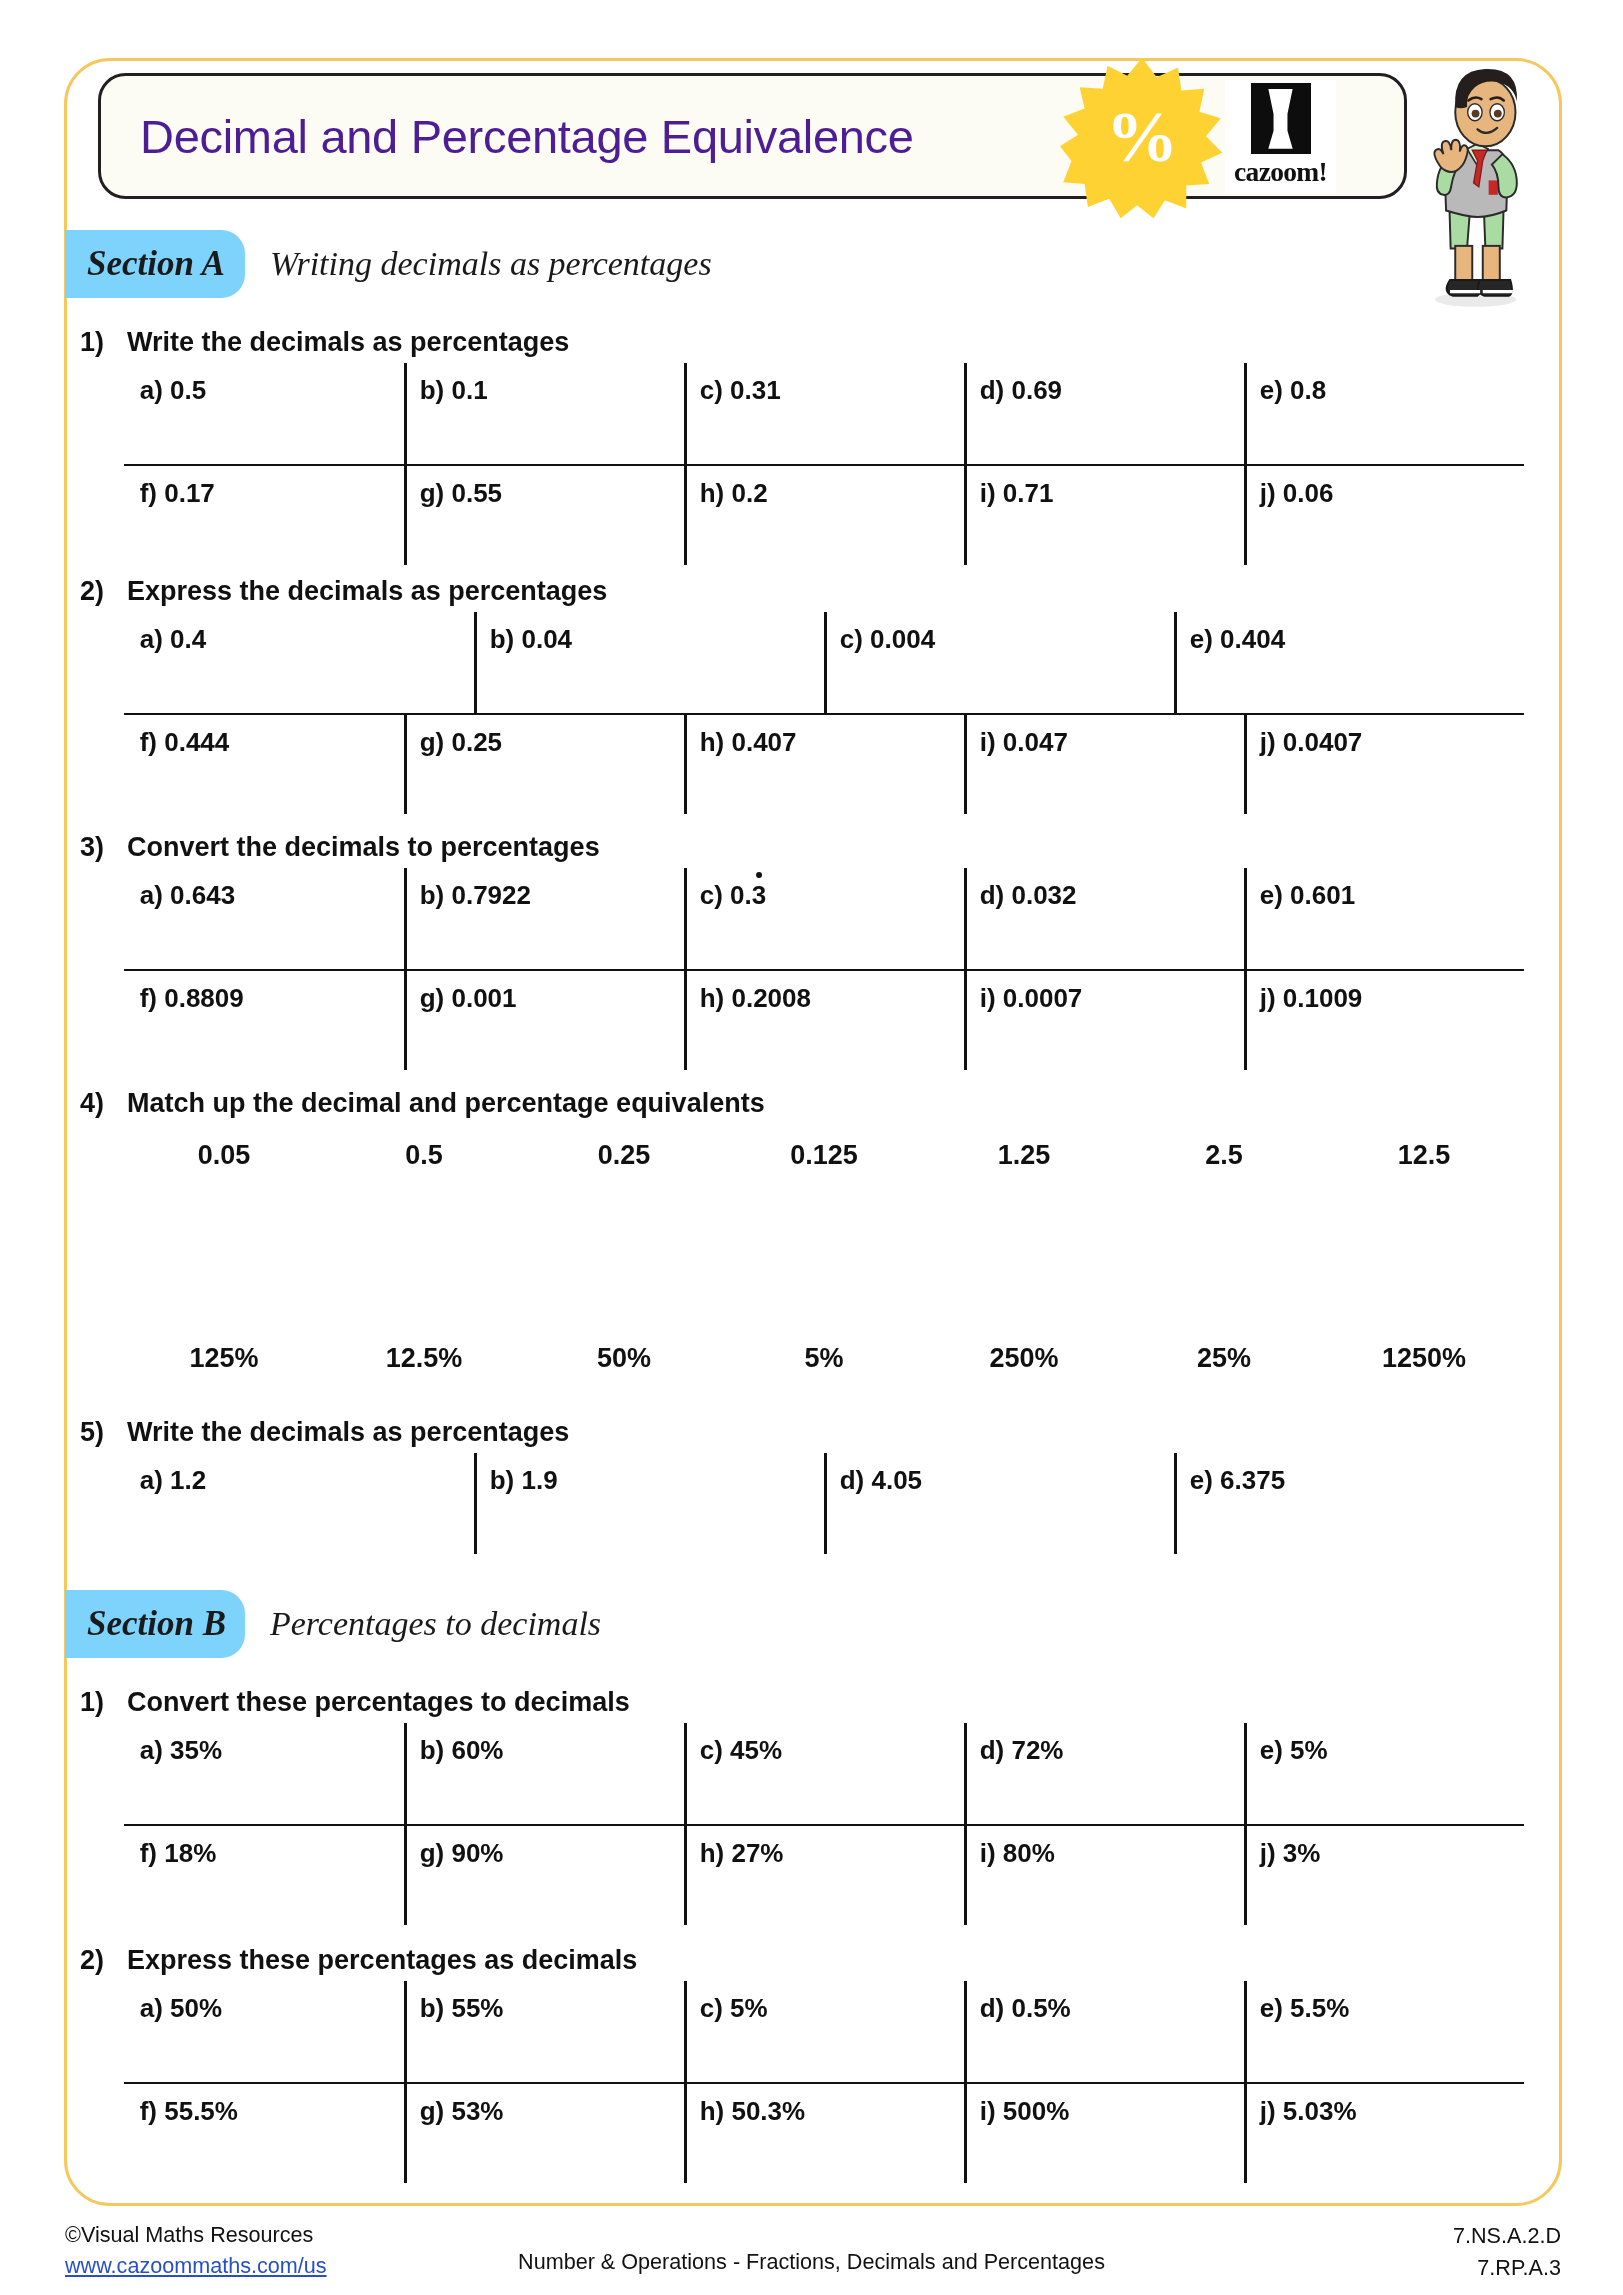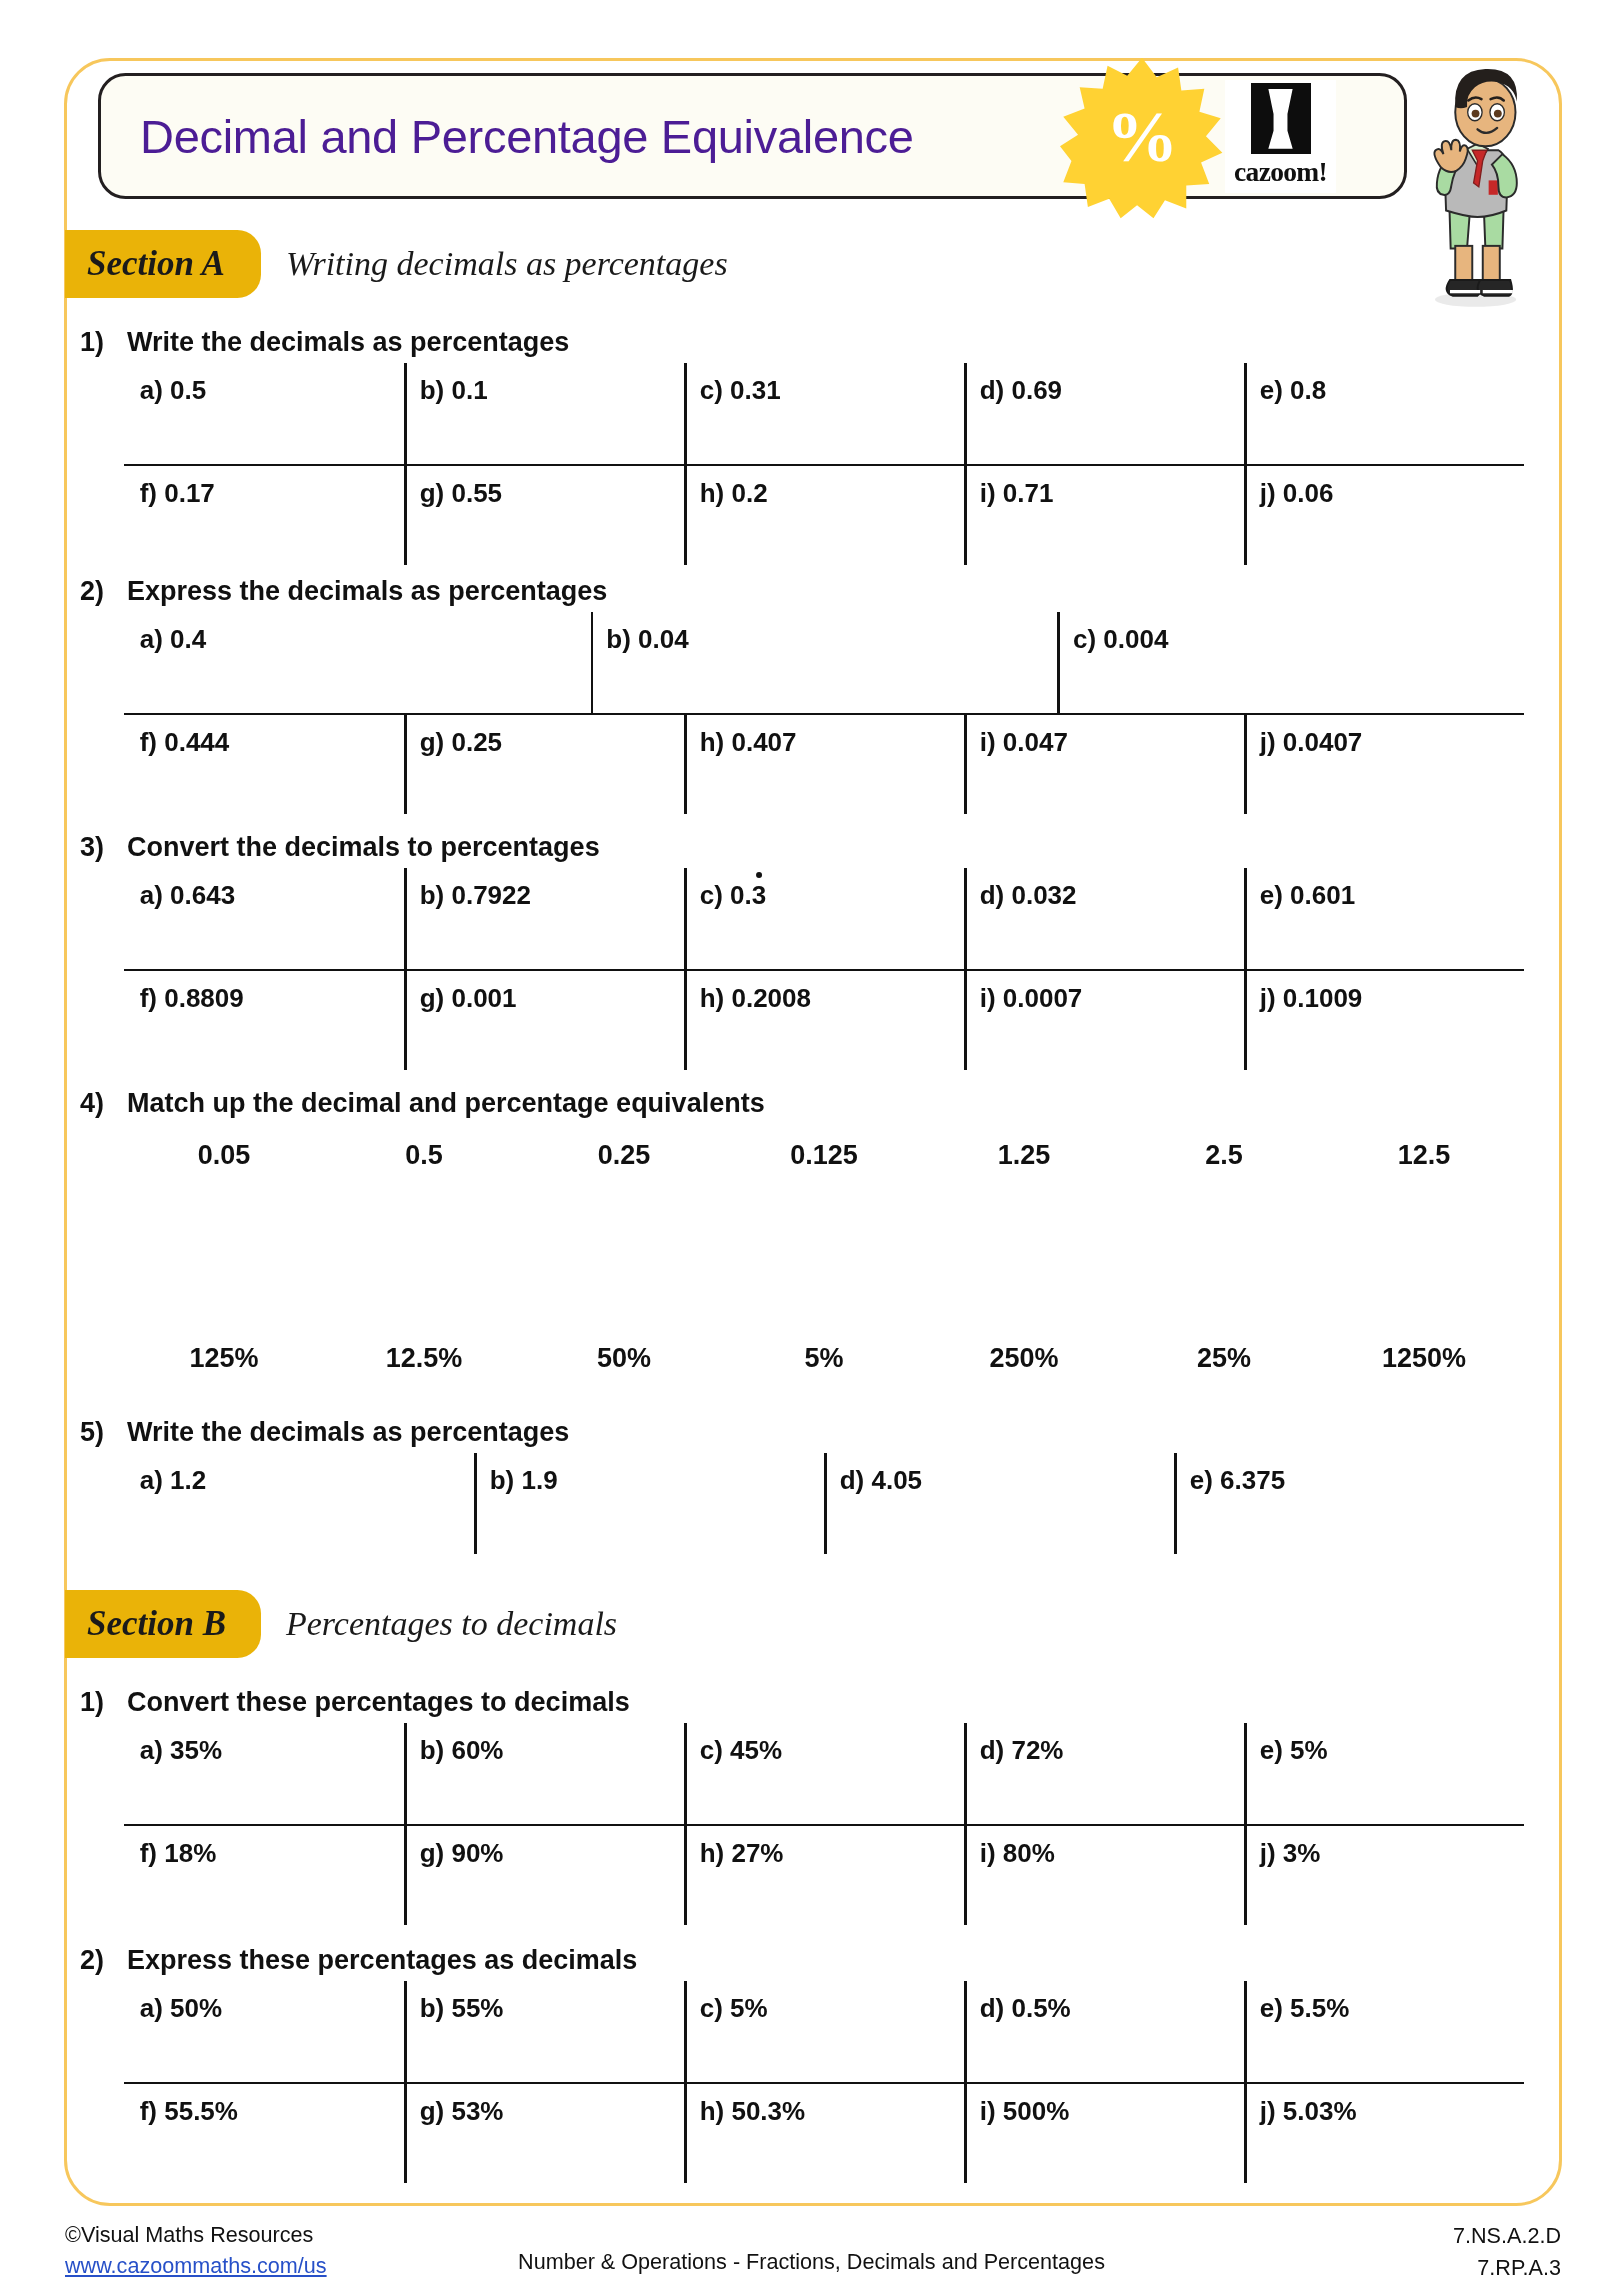--- a/index.html
+++ b/index.html
@@ -110,24 +110,24 @@
 
   
   .section-banner {
     position: absolute;
     display: flex;
     align-items: center;
     height: 68px;
     z-index: 3;
   }
   .section-chip {
-    background: #eab308;
+    background: #7dd3fc;
     border-radius: 0 23.6px 23.6px 0;
     height: 68px;
-    width: 196px;
+    width: 180px;
     display: flex;
     align-items: center;
     padding-left: 22px;
   }
   .section-name {
     font-family: "Liberation Serif", serif;
     font-weight: bold;
     font-style: italic;
     font-size: 35px;
     color: #1a1a1a;
@@ -332,20 +332,21 @@
 
   <div class="q-prompt" style="left:80px; top:576px;">
     <span class="q-num">2)</span>
     <span class="q-text">Express the decimals as percentages</span>
   </div>
   <div class="grid" style="top:612px;">
     <div class="grid-row">
       <div class="cell"><span class="cell-text">a) 0.4</span></div>
       <div class="cell"><span class="cell-text">b) 0.04</span></div>
       <div class="cell"><span class="cell-text">c) 0.004</span></div>
+      <div class="cell"><span class="cell-text">e) 0.404</span></div>
     </div>
     <div class="grid-row with-rule">
       <div class="cell"><span class="cell-text">f) 0.444</span></div>
       <div class="cell"><span class="cell-text">g) 0.25</span></div>
       <div class="cell"><span class="cell-text">h) 0.407</span></div>
       <div class="cell"><span class="cell-text">i) 0.047</span></div>
       <div class="cell"><span class="cell-text">j) 0.0407</span></div>
     </div>
   </div>
 

